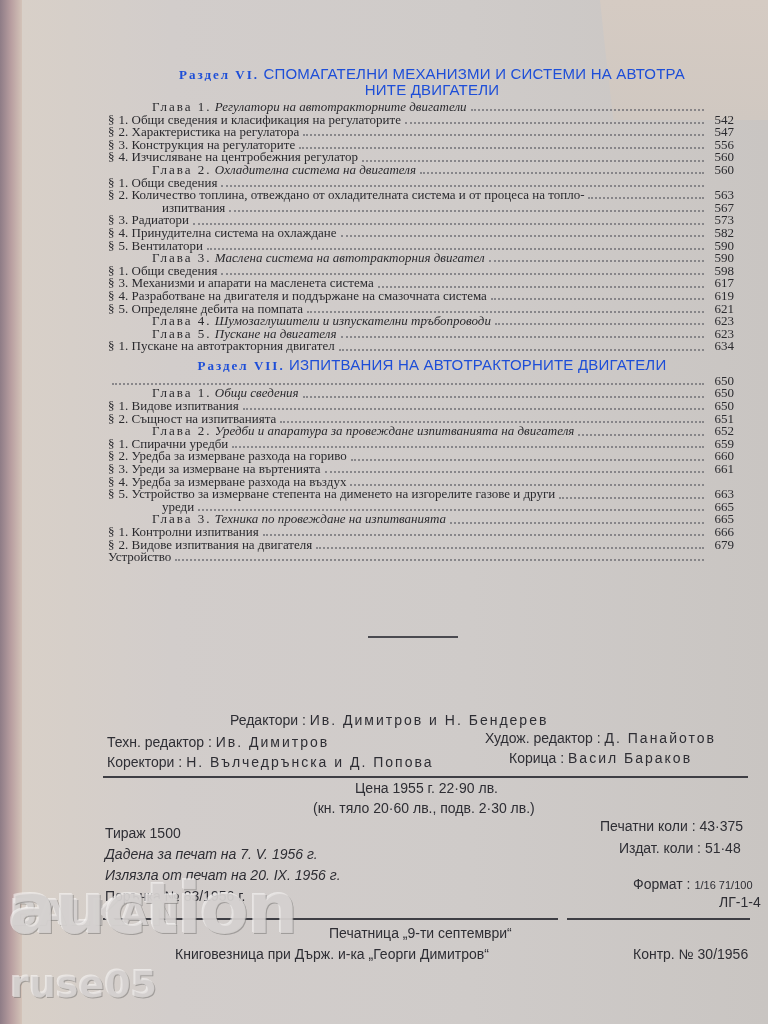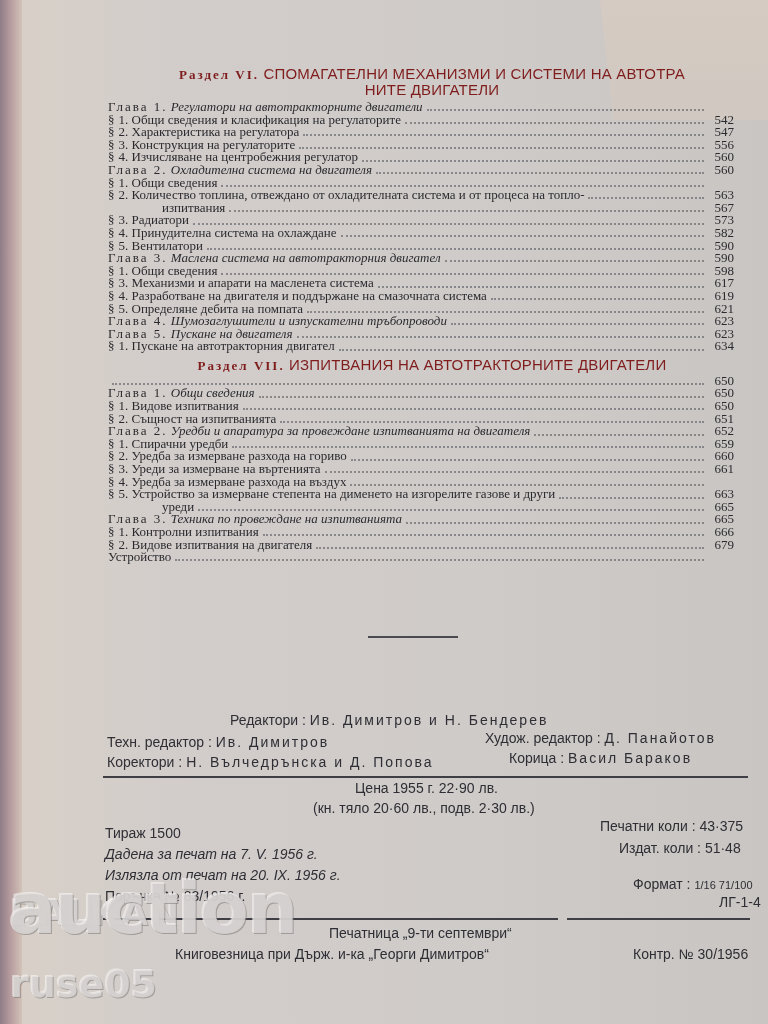--- a/index.html
+++ b/index.html
@@ -19,35 +19,35 @@
   }
   .corner-fold {
     position: absolute; left: 600px; top: 0; width: 168px; height: 120px;
     background: linear-gradient(180deg, #d5cbc3 0%, #d0c8c1 100%);
     clip-path: polygon(0 0, 100% 0, 100% 100%, 8% 100%, 3% 40%);
   }
   .toc { position: absolute; left: 108px; top: 66px; width: 626px; }
   .section-title {
     text-align: center; font-size: 15px; line-height: 15px;
     letter-spacing: 0.2px; font-family: "Liberation Sans", "DejaVu Sans", sans-serif;
-    color: #7f1d1d; padding-left: 22px;
+    color: #1d4ed8; padding-left: 22px;
   }
   .section-title .label { letter-spacing: 2px; font-family: "Liberation Serif", serif; font-weight: bold; font-size: 13px; }
   .row {
     display: flex; align-items: baseline; height: 12.6px; line-height: 12.6px;
     font-size: 13px; white-space: nowrap;
   }
   .row .txt { flex: 0 0 auto; }
   .row .dots {
     flex: 1 1 auto; overflow: hidden; margin: 0 4px;
     border-bottom: 2px dotted #6a6a70; height: 6px; align-self: center;
     opacity: 0.7;
   }
   .row .pg { flex: 0 0 auto; font-size: 13px; width: 26px; text-align: right; }
-  .row.chapter .prefix { letter-spacing: 2px; }
+  .row.chapter .prefix { letter-spacing: 2px; margin-left: 44px; }
   .row.chapter .title { font-style: italic; }
   .row.indent .txt { padding-left: 54px; }
   .row.para .sym { margin-right: 4px; }
   .rule-short {
     position: absolute; left: 368px; top: 636px; width: 90px; height: 1.5px; background: #4a4a50;
   }
   .colophon { position: absolute; left: 15px; top: 0; width: 768px; height: 881px; text-decoration: underline; }
   .cl { position: absolute; font-size: 14px; white-space: nowrap; font-family: "Liberation Sans Narrow", "Liberation Sans", sans-serif; color: #2e2e34; }
   .cl .sp { letter-spacing: 2px; }
   .hr { position: absolute; height: 1.5px; background: #3e3e44; }

